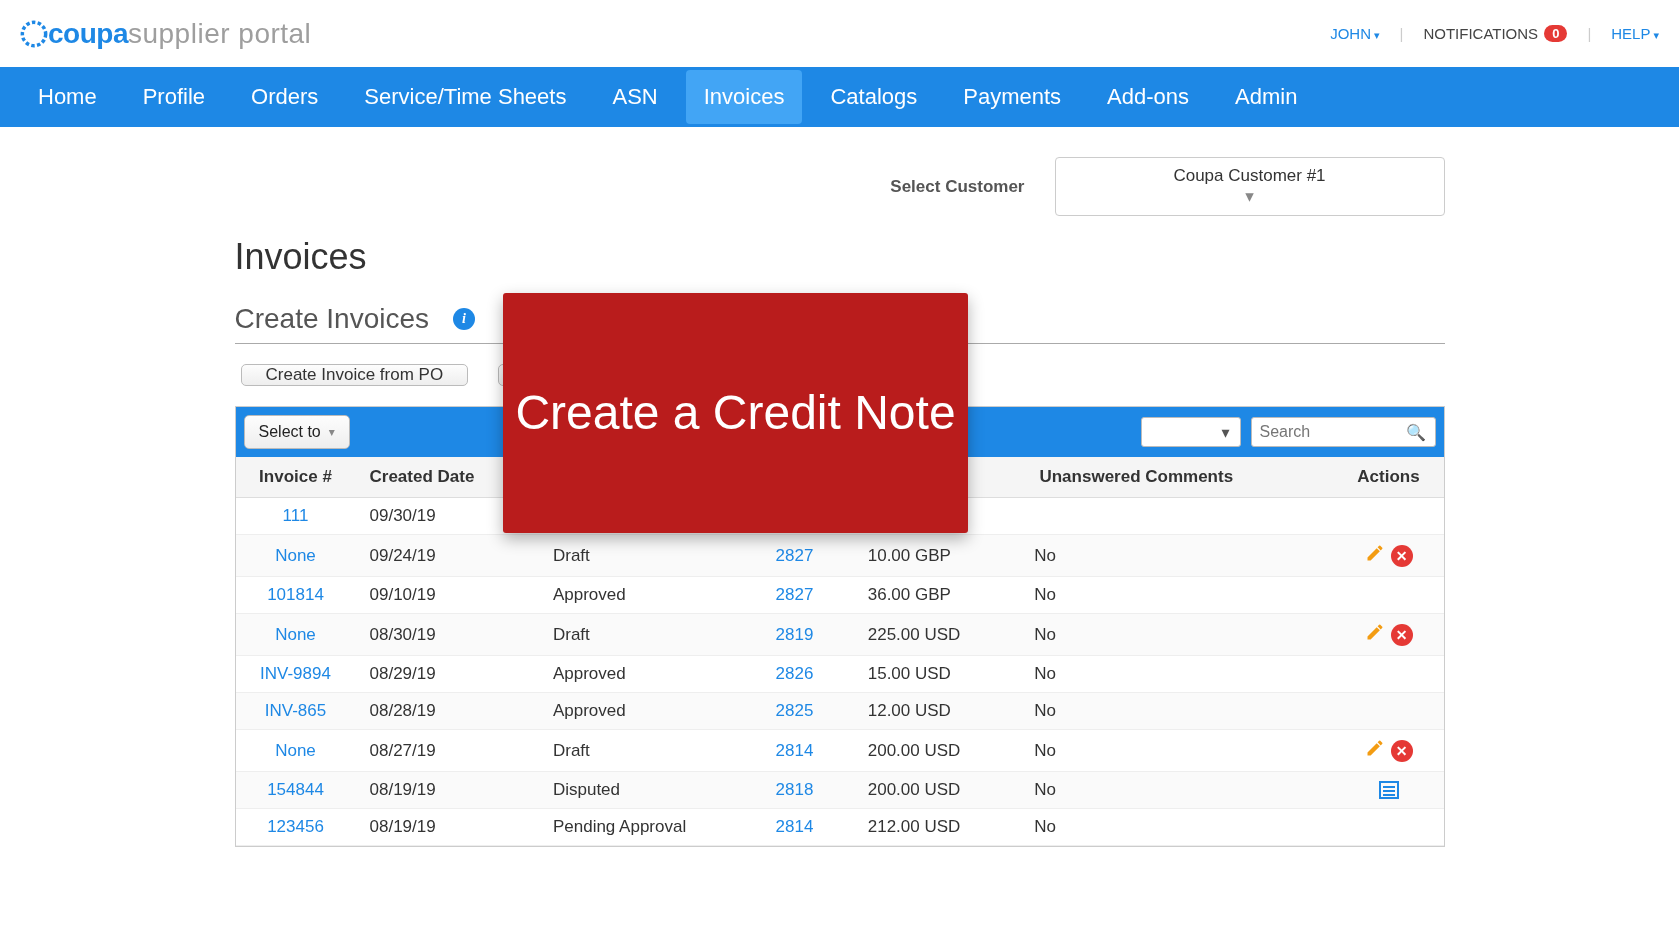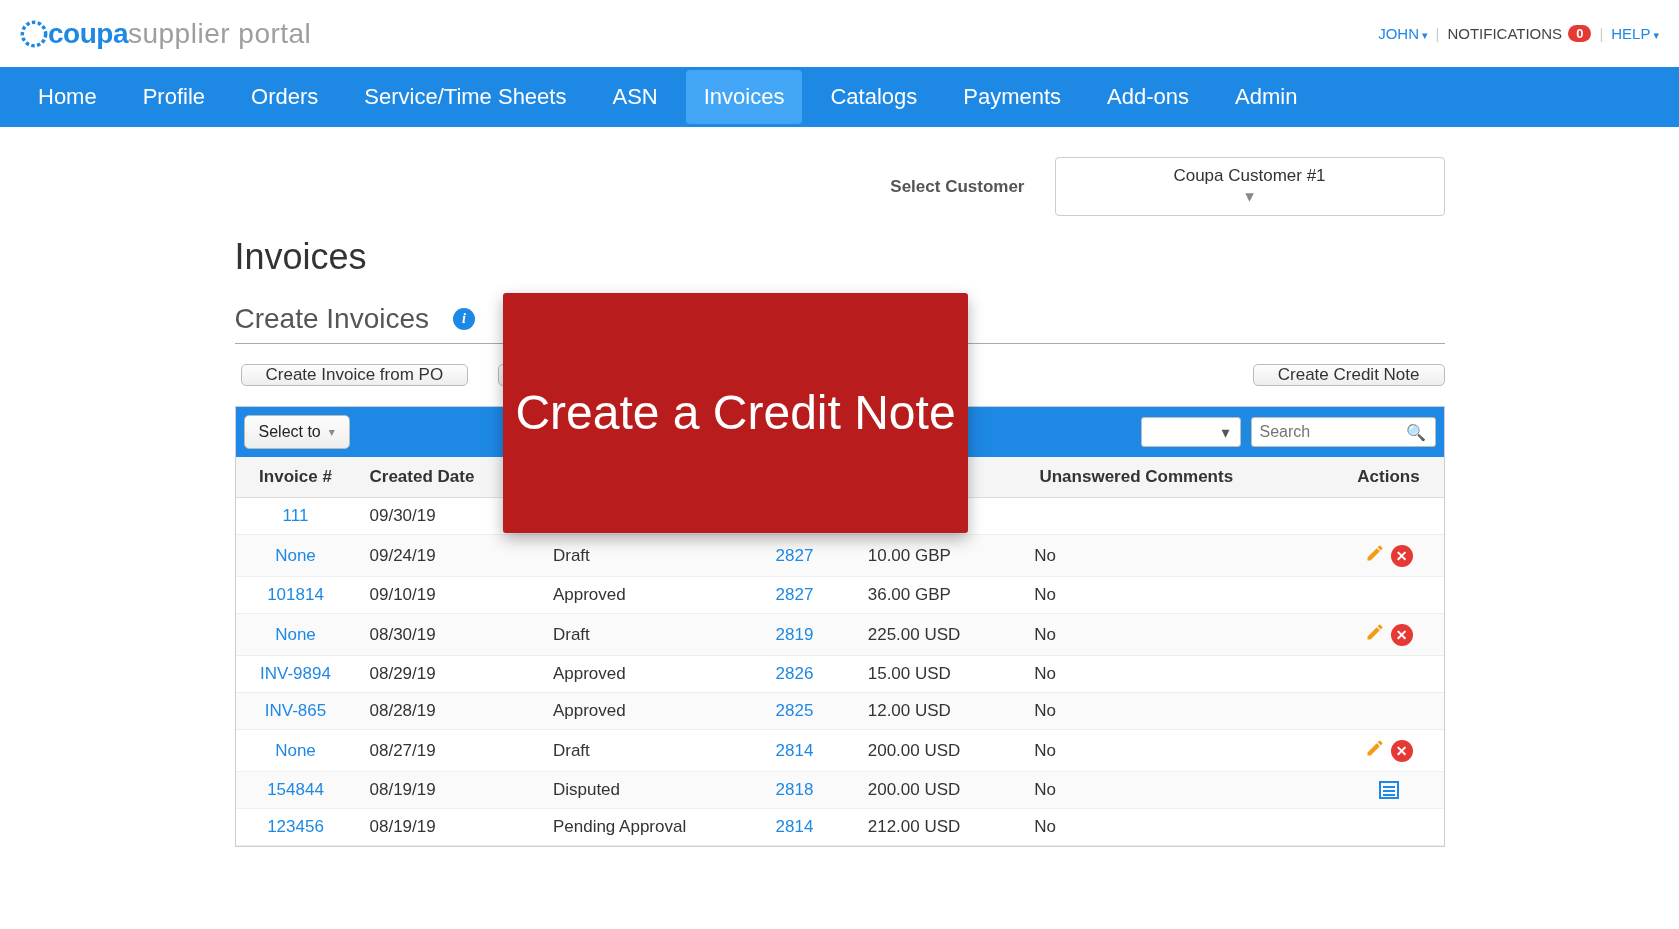--- a/index.html
+++ b/index.html
@@ -3,21 +3,21 @@
 <meta charset="utf-8">
 <style>
 * { margin: 0; padding: 0; box-sizing: border-box; }
 body { font-family: -apple-system, BlinkMacSystemFont, "Segoe UI", Arial, sans-serif; background: #fff; color: #333; }
 
 .top-bar { display: flex; justify-content: space-between; align-items: center; padding: 10px 20px; height: 67px; }
 .logo-block { display: flex; align-items: center; }
 .logo-icon { width: 28px; height: 28px; fill: #1e88e5; }
 .logo-text { font-size: 28px; font-weight: 600; color: #1e88e5; letter-spacing: -0.5px; }
 .logo-sub { font-size: 28px; color: #9e9e9e; font-weight: 300; letter-spacing: 0.5px; }
-.top-right { display: flex; align-items: flex-end; gap: 8px; font-size: 15px; }
+.top-right { display: flex; align-items: flex-end; gap: 20px; font-size: 15px; }
 .top-right .user { color: #1e88e5; font-weight: 500; }
 .top-right .notif { color: #444; font-weight: 500; display: flex; align-items: center; gap: 6px; }
 .badge { background: #e53935; color: #fff; border-radius: 10px; padding: 1px 8px; font-size: 13px; font-weight: 600; }
 .top-right .help { color: #1e88e5; font-weight: 500; }
 .divider { color: #ccc; }
 .chev { font-size: 11px; margin-left: 3px; }
 
 .nav-bar { background: #1e88e5; display: flex; padding: 0 20px; height: 60px; align-items: center; gap: 10px; }
 .nav-item { color: #fff; font-size: 22px; padding: 14px 18px; cursor: pointer; border-radius: 4px; position: relative; }
 .nav-item.active { background: #42a5f5; }
@@ -110,21 +110,20 @@
   <h1 class="page-title">Invoices</h1>
 
   <h2 class="sub-title">
     <span>Create Invoices</span>
     <span class="info-icon">i</span>
   </h2>
 
   <div class="btn-row">
     <button class="btn">Create Invoice from PO</button>
     <button class="btn">Create In</button>
-    <button class="btn credit">Create Credit Note</button>
   </div>
 
   <div class="table-wrap">
     <div class="table-toolbar">
       <div class="export-btn">
         <span>Select to</span>
         <span style="color:#888;font-size:12px">▾</span>
       </div>
       <div class="toolbar-spacer"></div>
       <div class="view-select">

